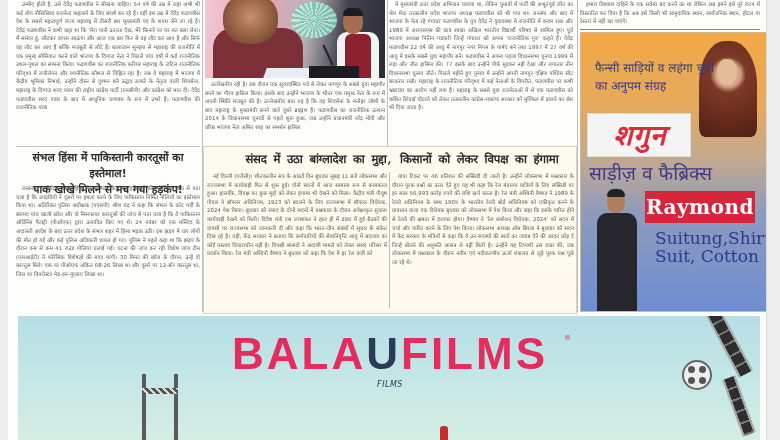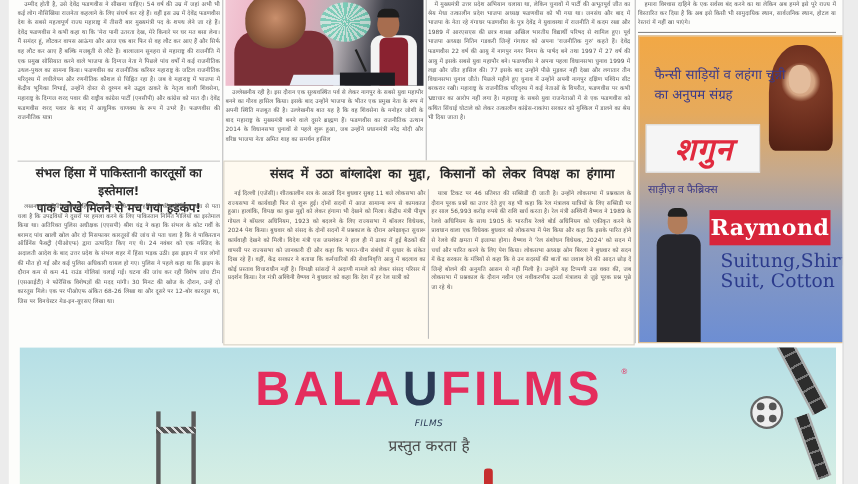--- a/index.html
+++ b/index.html
@@ -40,21 +40,21 @@
   .story-box { position: absolute; left: 203px; top: 146px; width: 374px; height: 168px; border: 1px solid #d8d2c6; background: #fffaf0; }
 
   .col6 { position: absolute; left: 580px; top: 0; width: 180px; height: 28px; }
 
   .ad-shagun { position: absolute; left: 580px; top: 32px; width: 216px; height: 280px; overflow: hidden; background: linear-gradient(180deg, #f2a845 0%, #e6aa5c 25%, #c4a98f 45%, #8d9bbd 65%, #6d8ed3 100%); border: 1px solid #d9b98a; }
   .ad-line1 { position: absolute; left: 14px; top: 26px; width: 120px; font-size: 12px; line-height: 18px; color: #3b3a8a; font-weight: normal; }
   .bride { position: absolute; left: 118px; top: 8px; width: 58px; height: 96px; border-radius: 45% 45% 10% 10%; background: radial-gradient(circle at 50% 35%, #e6c2a3 0%, #d3a381 18%, #7c3a26 26%, #6a2d1d 60%, #4f2013 100%); }
   .bride .face { position: absolute; left: 18px; top: 18px; width: 20px; height: 26px; border-radius: 45%; background: #e3bc9c; }
   .shagun-box { position: absolute; left: 6px; top: 80px; width: 104px; height: 44px; background: #f5f5f5; border: 1px solid #ddd; }
   .shagun-text { position: absolute; left: 0; top: 0; width: 104px; height: 44px; text-align: center; font-size: 28px; line-height: 44px; font-weight: bold; color: #e12a3e; font-style: italic; letter-spacing: 1px; }
-  .ad-line2 { position: absolute; left: 8px; top: 130px; width: 160px; font-size: 10px; line-height: 20px; color: #3c3a86; font-family: Liberation Serif, serif; }
+  .ad-line2 { position: absolute; left: 8px; top: 130px; width: 160px; font-size: 19px; line-height: 20px; color: #3c3a86; }
   .raymond-box { position: absolute; left: 64px; top: 158px; width: 110px; height: 32px; background: #d8253b; }
   .raymond-text { position: absolute; left: 0; top: 0; width: 110px; height: 32px; text-align: center; color: #fff; font-family: "DejaVu Serif", serif; font-weight: bold; font-size: 20px; line-height: 32px; letter-spacing: 0.5px; }
   .ad-line3 { position: absolute; left: 74px; top: 196px; width: 104px; text-align: center; font-family: "DejaVu Serif", serif; font-size: 17px; line-height: 18px; color: #2c3b8c; }
   .ad-line4 { position: absolute; left: 72px; top: 238px; width: 108px; text-align: center; font-size: 10px; line-height: 16px; color: #1f2554; font-weight: bold; }
   .man { position: absolute; left: 12px; top: 158px; width: 48px; height: 122px; }
   .man .head { position: absolute; left: 14px; top: 0; width: 18px; height: 22px; border-radius: 45%; background: #b27d5b; }
   .man .hair { position: absolute; left: 14px; top: -2px; width: 18px; height: 8px; border-radius: 9px 9px 2px 2px; background: #222; }
   .man .coat { position: absolute; left: 4px; top: 22px; width: 40px; height: 100px; border-radius: 10px 10px 0 0; background: #26262c; }
 
   .ad-madhubala { position: absolute; left: 18px; top: 316px; width: 742px; height: 124px; overflow: hidden; background: linear-gradient(180deg, #b6dfe6 0%, #c3e6e6 45%, #d5eee4 100%); }
@@ -157,21 +157,20 @@
 
 <div class="ad-madhubala">
   <div class="mb-tower">
     <div class="leg1"></div>
     <div class="leg2"></div>
     <div class="bar"></div>
   </div>
   <div class="mb-title"><span>BALA</span><span class="mb-u">U</span><span>FILMS</span></div>
   <div class="mb-reg">®</div>
   <div class="mb-films">FILMS</div>
-  <div class="mb-sub">प्रस्तुत करता है</div>
   <div class="mb-strip"></div>
   <div class="mb-reel">
     <span style="left:4px;top:4px;"></span>
       <span style="left:15px;top:4px;"></span>
       <span style="left:4px;top:15px;"></span>
       <span style="left:15px;top:15px;"></span>
   </div>
   <div class="mb-strip2"></div>
   <div class="mb-figure"></div>
 </div>

